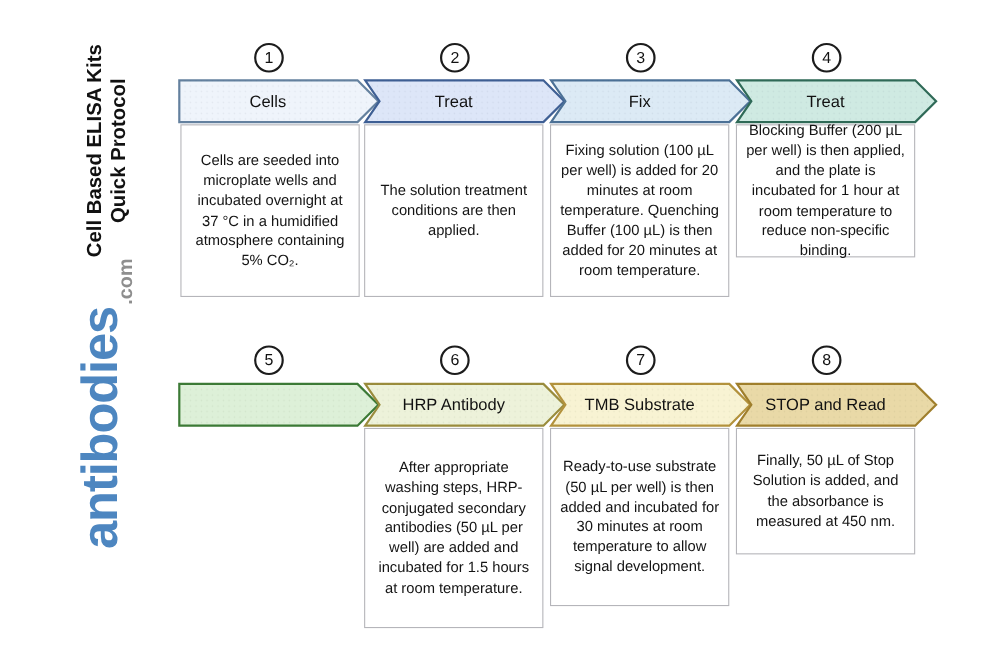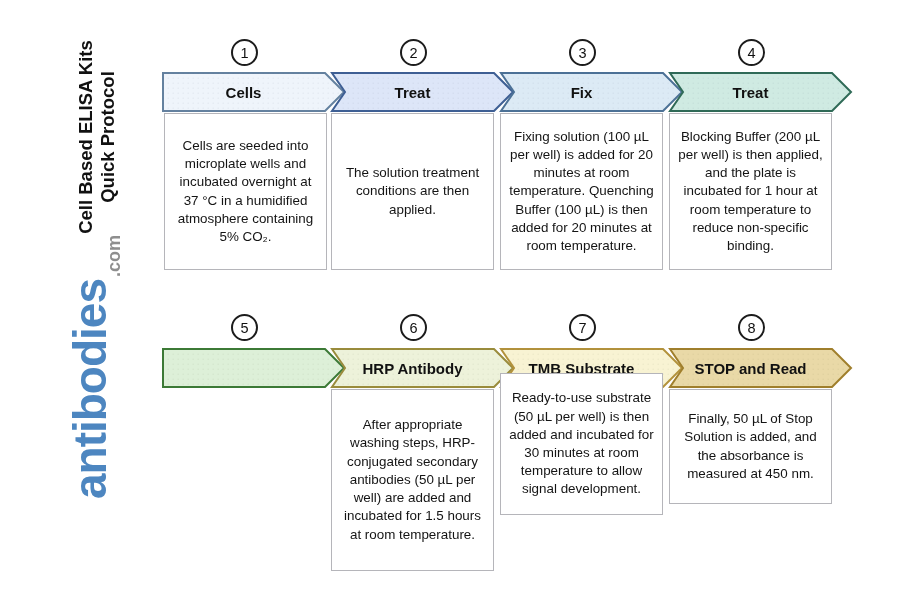--- a/index.html
+++ b/index.html
@@ -24,21 +24,21 @@
   .vbrand .btld{font-weight:bold;font-size:18px;position:relative;top:14px;margin-left:2px;}
   
   .numcircle{
     position:absolute;width:27px;height:27px;border:2px solid #1c1c1c;border-radius:50%;
     background:#fff;display:flex;align-items:center;justify-content:center;
     font-size:14.5px;color:#111;box-sizing:border-box;
   }
   .band{position:absolute;overflow:visible;}
   .chevlabel{
     position:absolute;width:163px;height:40px;display:flex;align-items:center;justify-content:center;
-    font-size:15px;color:#111;font-weight:bold;
+    font-size:15px;color:#111;
   }
   .stepbox{
     position:absolute;width:163px;box-sizing:border-box;background:#fff;
     border:1.5px solid #b5b5ba;
     display:flex;align-items:center;justify-content:center;text-align:center;
     padding:6px 7px;font-size:13.4px;line-height:1.36;color:#141414;
   }
 </style>
 </head>
 <body>
@@ -77,21 +77,21 @@
   </svg>
 
   <div class="chevlabel" style="left:162px;top:72px">Cells</div>
   <div class="chevlabel" style="left:331px;top:72px">Treat</div>
   <div class="chevlabel" style="left:500px;top:72px">Fix</div>
   <div class="chevlabel" style="left:669px;top:72px">Treat</div>
 
   <div class="stepbox" style="left:164px;top:113px;height:157px">Cells are seeded into microplate wells and incubated overnight at 37 °C in a humidified atmosphere containing 5% CO₂.</div>
   <div class="stepbox" style="left:331px;top:113px;height:157px">The solution treatment conditions are then applied.</div>
   <div class="stepbox" style="left:500px;top:113px;height:157px">Fixing solution (100 µL per well) is added for 20 minutes at room temperature. Quenching Buffer (100 µL) is then added for 20 minutes at room temperature.</div>
-  <div class="stepbox" style="left:669px;top:113px;height:157px">Blocking Buffer (200 µL per well) is then applied, and the plate is incubated for 1 hour at room temperature to reduce non-specific binding.</div>
+  <div class="stepbox" style="left:669px;top:113px;height:121px">Blocking Buffer (200 µL per well) is then applied, and the plate is incubated for 1 hour at room temperature to reduce non-specific binding.</div>
 
   <div class="numcircle" style="left:231px;top:314px">5</div>
   <div class="numcircle" style="left:400px;top:314px">6</div>
   <div class="numcircle" style="left:569px;top:314px">7</div>
   <div class="numcircle" style="left:738px;top:314px">8</div>
 
   <svg class="band" style="left:162px;top:348px" width="690" height="40" viewBox="0 0 690 40">
     <defs>
       <pattern id="dr2" width="5" height="5" patternUnits="userSpaceOnUse">
         <circle cx="1.2" cy="1.2" r="0.7" fill="rgba(60,70,30,0.07)"></circle>
@@ -105,16 +105,16 @@
     <polygon fill="url(#dr2)" stroke="none" points="170,1 332,1 351,20 332,39 170,39 183,20"></polygon>
     <polygon fill="url(#dr2)" stroke="none" points="339,1 501,1 520,20 501,39 339,39 352,20"></polygon>
     <polygon fill="url(#dr2)" stroke="none" points="508,1 670,1 689,20 670,39 508,39 521,20"></polygon>
   </svg>
 
   <div class="chevlabel" style="left:331px;top:348px">HRP Antibody</div>
   <div class="chevlabel" style="left:500px;top:348px">TMB Substrate</div>
   <div class="chevlabel" style="left:669px;top:348px">STOP and Read</div>
 
   <div class="stepbox" style="left:331px;top:389px;height:182px">After appropriate washing steps, HRP-conjugated secondary antibodies (50 µL per well) are added and incubated for 1.5 hours at room temperature.</div>
-  <div class="stepbox" style="left:500px;top:373px;height:142px">Ready-to-use substrate (50 µL per well) is then added and incubated for 30 minutes at room temperature to allow signal development.</div>
+  <div class="stepbox" style="left:500px;top:389px;height:162px">Ready-to-use substrate (50 µL per well) is then added and incubated for 30 minutes at room temperature to allow signal development.</div>
   <div class="stepbox" style="left:669px;top:389px;height:115px">Finally, 50 µL of Stop Solution is added, and the absorbance is measured at 450 nm.</div>
 
 </div>
 
 </body></html>

